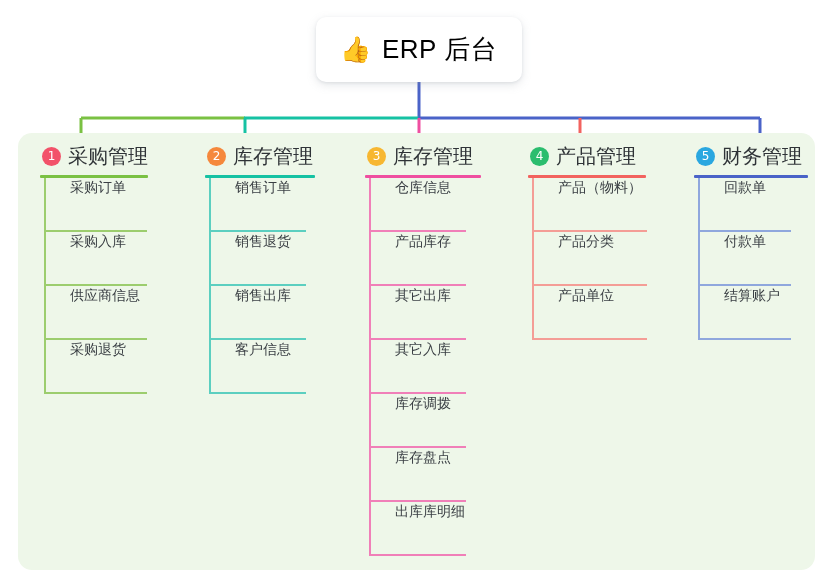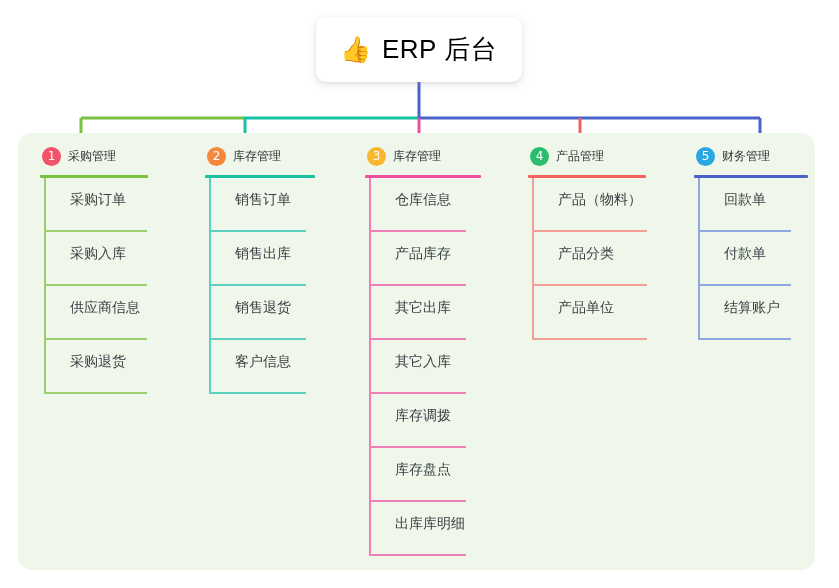--- a/index.html
+++ b/index.html
@@ -49,38 +49,38 @@
     padding-left:2px;
   }
   .badge{
     width:19px;height:19px;border-radius:50%;
     color:#ffffff;font-size:12px;
     display:flex;align-items:center;justify-content:center;
     flex:0 0 auto;
     font-family:"DejaVu Sans",sans-serif;
   }
   .head-label{
-    font-size:12px;color:#2f3337;white-space:nowrap;
+    font-size:20px;color:#2f3337;white-space:nowrap;
   }
   .head-rule{height:3px;border-radius:1px;margin-top:6px;}
 
   
   .leafwrap{position:relative;margin-top:0;}
   .rail{position:absolute;left:4px;top:0;width:2px;}
   .leaf{
     position:relative;
     margin-left:19px;
     height:54px;
     box-sizing:border-box;
     display:flex;align-items:center;
   }
   .leaf-text{
     font-size:14px;color:#3a3f44;white-space:nowrap;
     padding-left:11px;
-    position:absolute;top:13px;
+    position:absolute;top:1px;
   }
   .leaf-rule{
     position:absolute;left:-15px;bottom:0;height:2px;
   }
 </style>
 </head>
 <body>
 
 <div id="stage">
 
@@ -136,25 +136,25 @@
           <span class="head-label">库存管理</span>
         </div>
         <div class="head-rule" style="background: rgb(22, 194, 163); width: 110px;"></div>
         <div class="leafwrap">
           <div class="rail" style="background: rgb(92, 207, 192); height: 214px;"></div>
           <div class="leaf">
             <span class="leaf-text">销售订单</span>
             <div class="leaf-rule" style="background: rgb(92, 207, 192); width: 97px;"></div>
           </div>
           <div class="leaf">
+            <span class="leaf-text">销售退货</span>
+            <div class="leaf-rule" style="background: rgb(92, 207, 192); width: 97px;"></div>
+          </div>
+          <div class="leaf">
             <span class="leaf-text">销售出库</span>
-            <div class="leaf-rule" style="background: rgb(92, 207, 192); width: 97px;"></div>
-          </div>
-          <div class="leaf">
-            <span class="leaf-text">销售退货</span>
             <div class="leaf-rule" style="background: rgb(92, 207, 192); width: 97px;"></div>
           </div>
           <div class="leaf">
             <span class="leaf-text">客户信息</span>
             <div class="leaf-rule" style="background: rgb(92, 207, 192); width: 97px;"></div>
           </div>
         </div>
       </div>
       <div class="col" style="left: 365px; width: 148px;">
         <div class="col-head">

